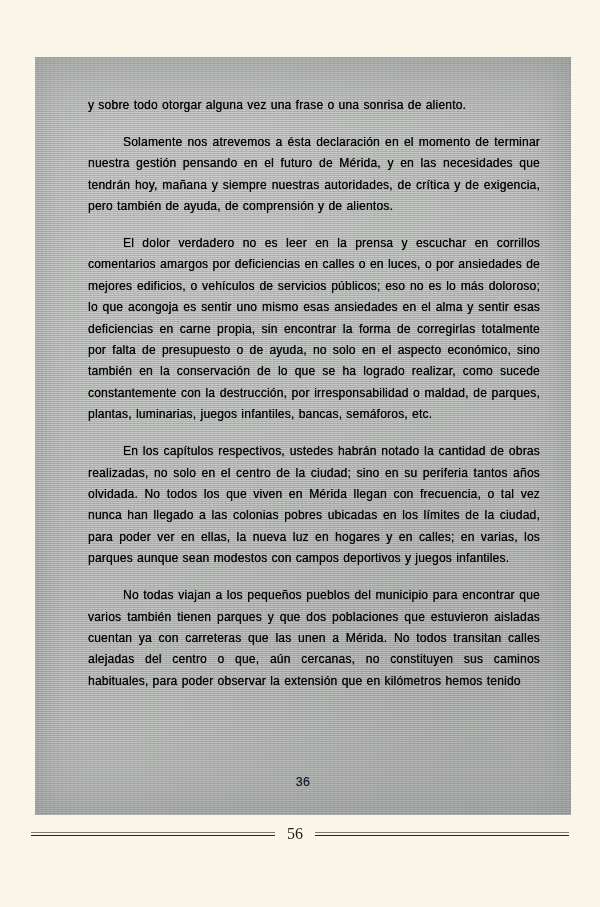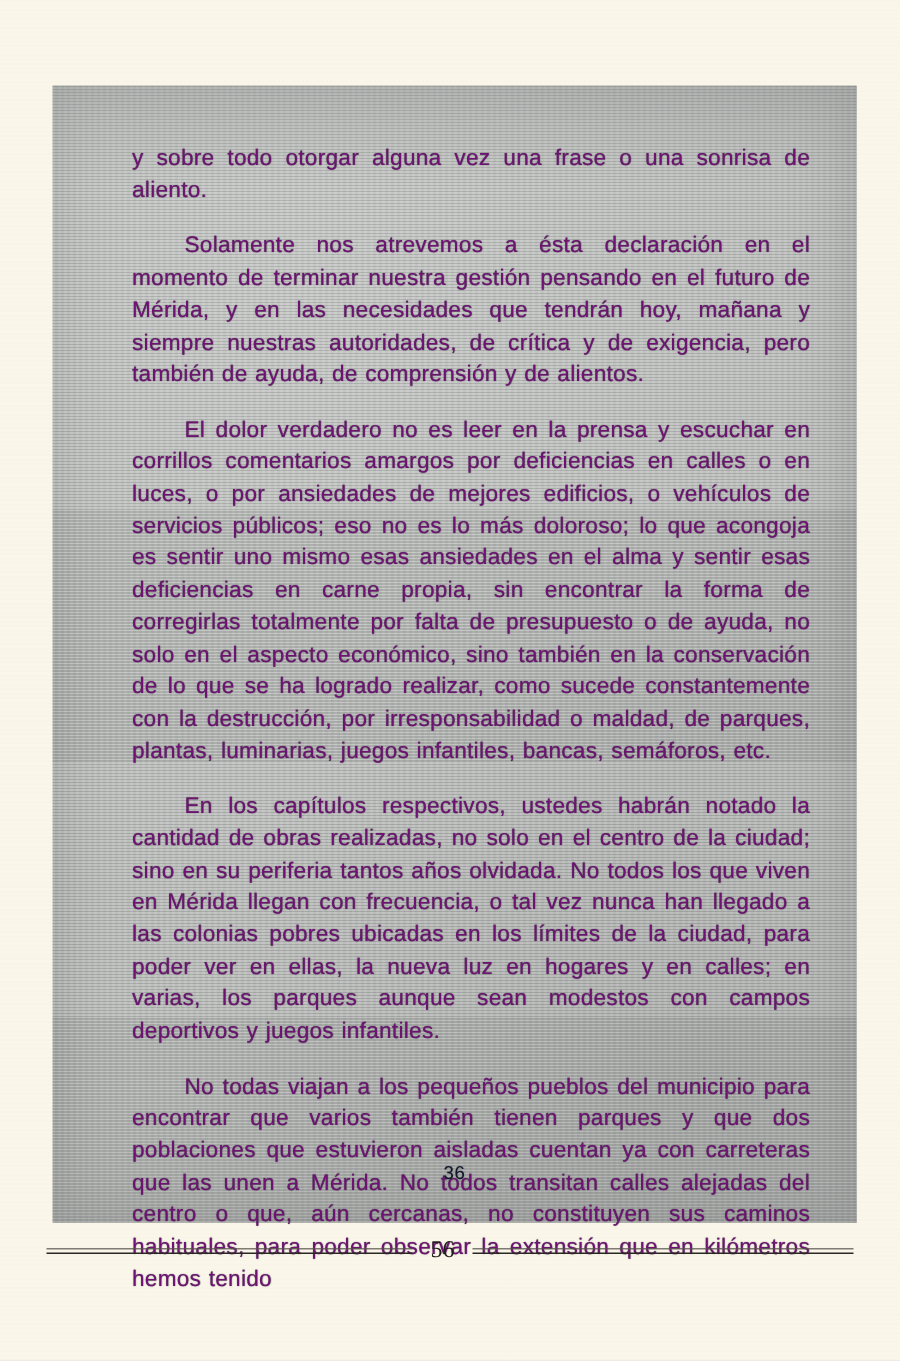--- a/index.html
+++ b/index.html
@@ -69,23 +69,23 @@
         rgba(255,255,255,0.00) 88%,
         rgba(150,153,151,0.26) 100%);
   }
 
   
   .body-text {
     position: absolute;
     left: 53px;
     top: 38px;
     width: 452px;
-    color: #701a75;
+    color: #000000;
     font-family: "Liberation Sans", sans-serif;
-    font-size: 15px;
+    font-size: 12px;
     line-height: 21.4px;
     text-align: justify;
     letter-spacing: .22px;
     word-spacing: .6px;
     -webkit-font-smoothing: none;
     text-shadow:
       0 0 .8px rgba(30,32,34,0.55),
       .35px .25px .6px rgba(70,72,74,0.40);
     filter: contrast(1.08);
   }

